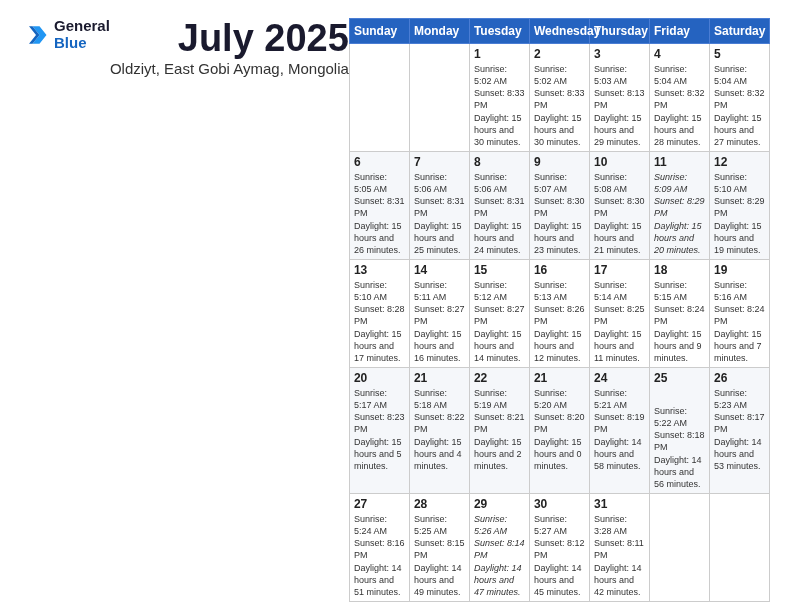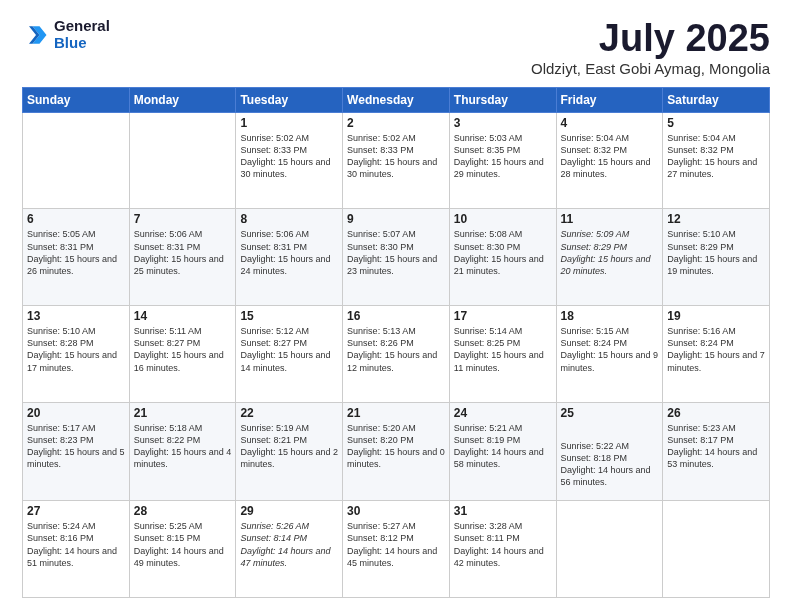--- a/index.html
+++ b/index.html
@@ -8,21 +8,21 @@
       height: 612px;
       font-family: Arial, sans-serif;
       background: #fff;
       overflow: hidden;
     }
     .page {
       width: 792px;
       height: 612px;
       padding: 18px 22px 14px 22px;
       display: flex;
-      flex-direction: column;
+      flex-direction: row;
     }
     .header {
       display: flex;
       justify-content: space-between;
       align-items: flex-start;
       margin-bottom: 10px;
     }
     .logo {
       display: flex;
       align-items: center;
@@ -148,21 +148,21 @@
           </td>
           <td>
             <div class="day-number">2</div>
             <div class="cell-text" style="white-space: pre-line;">Sunrise: 5:02 AM
 Sunset: 8:33 PM
 Daylight: 15 hours and 30 minutes.</div>
           </td>
           <td>
             <div class="day-number">3</div>
             <div class="cell-text" style="white-space: pre-line;">Sunrise: 5:03 AM
-Sunset: 8:35 PM
+Sunset: 8:13 PM
 Daylight: 15 hours and 29 minutes.</div>
           </td>
           <td>
             <div class="day-number">4</div>
             <div class="cell-text" style="white-space: pre-line;">Sunrise: 5:04 AM
 Sunset: 8:32 PM
 Daylight: 15 hours and 28 minutes.</div>
           </td>
           <td>
             <div class="day-number">5</div>

